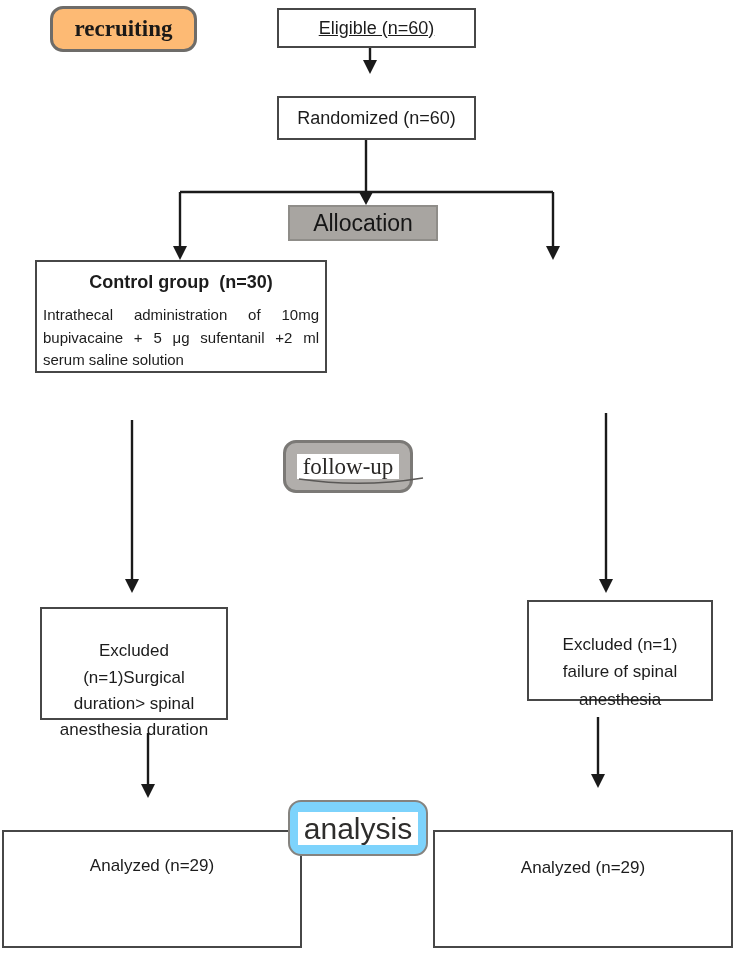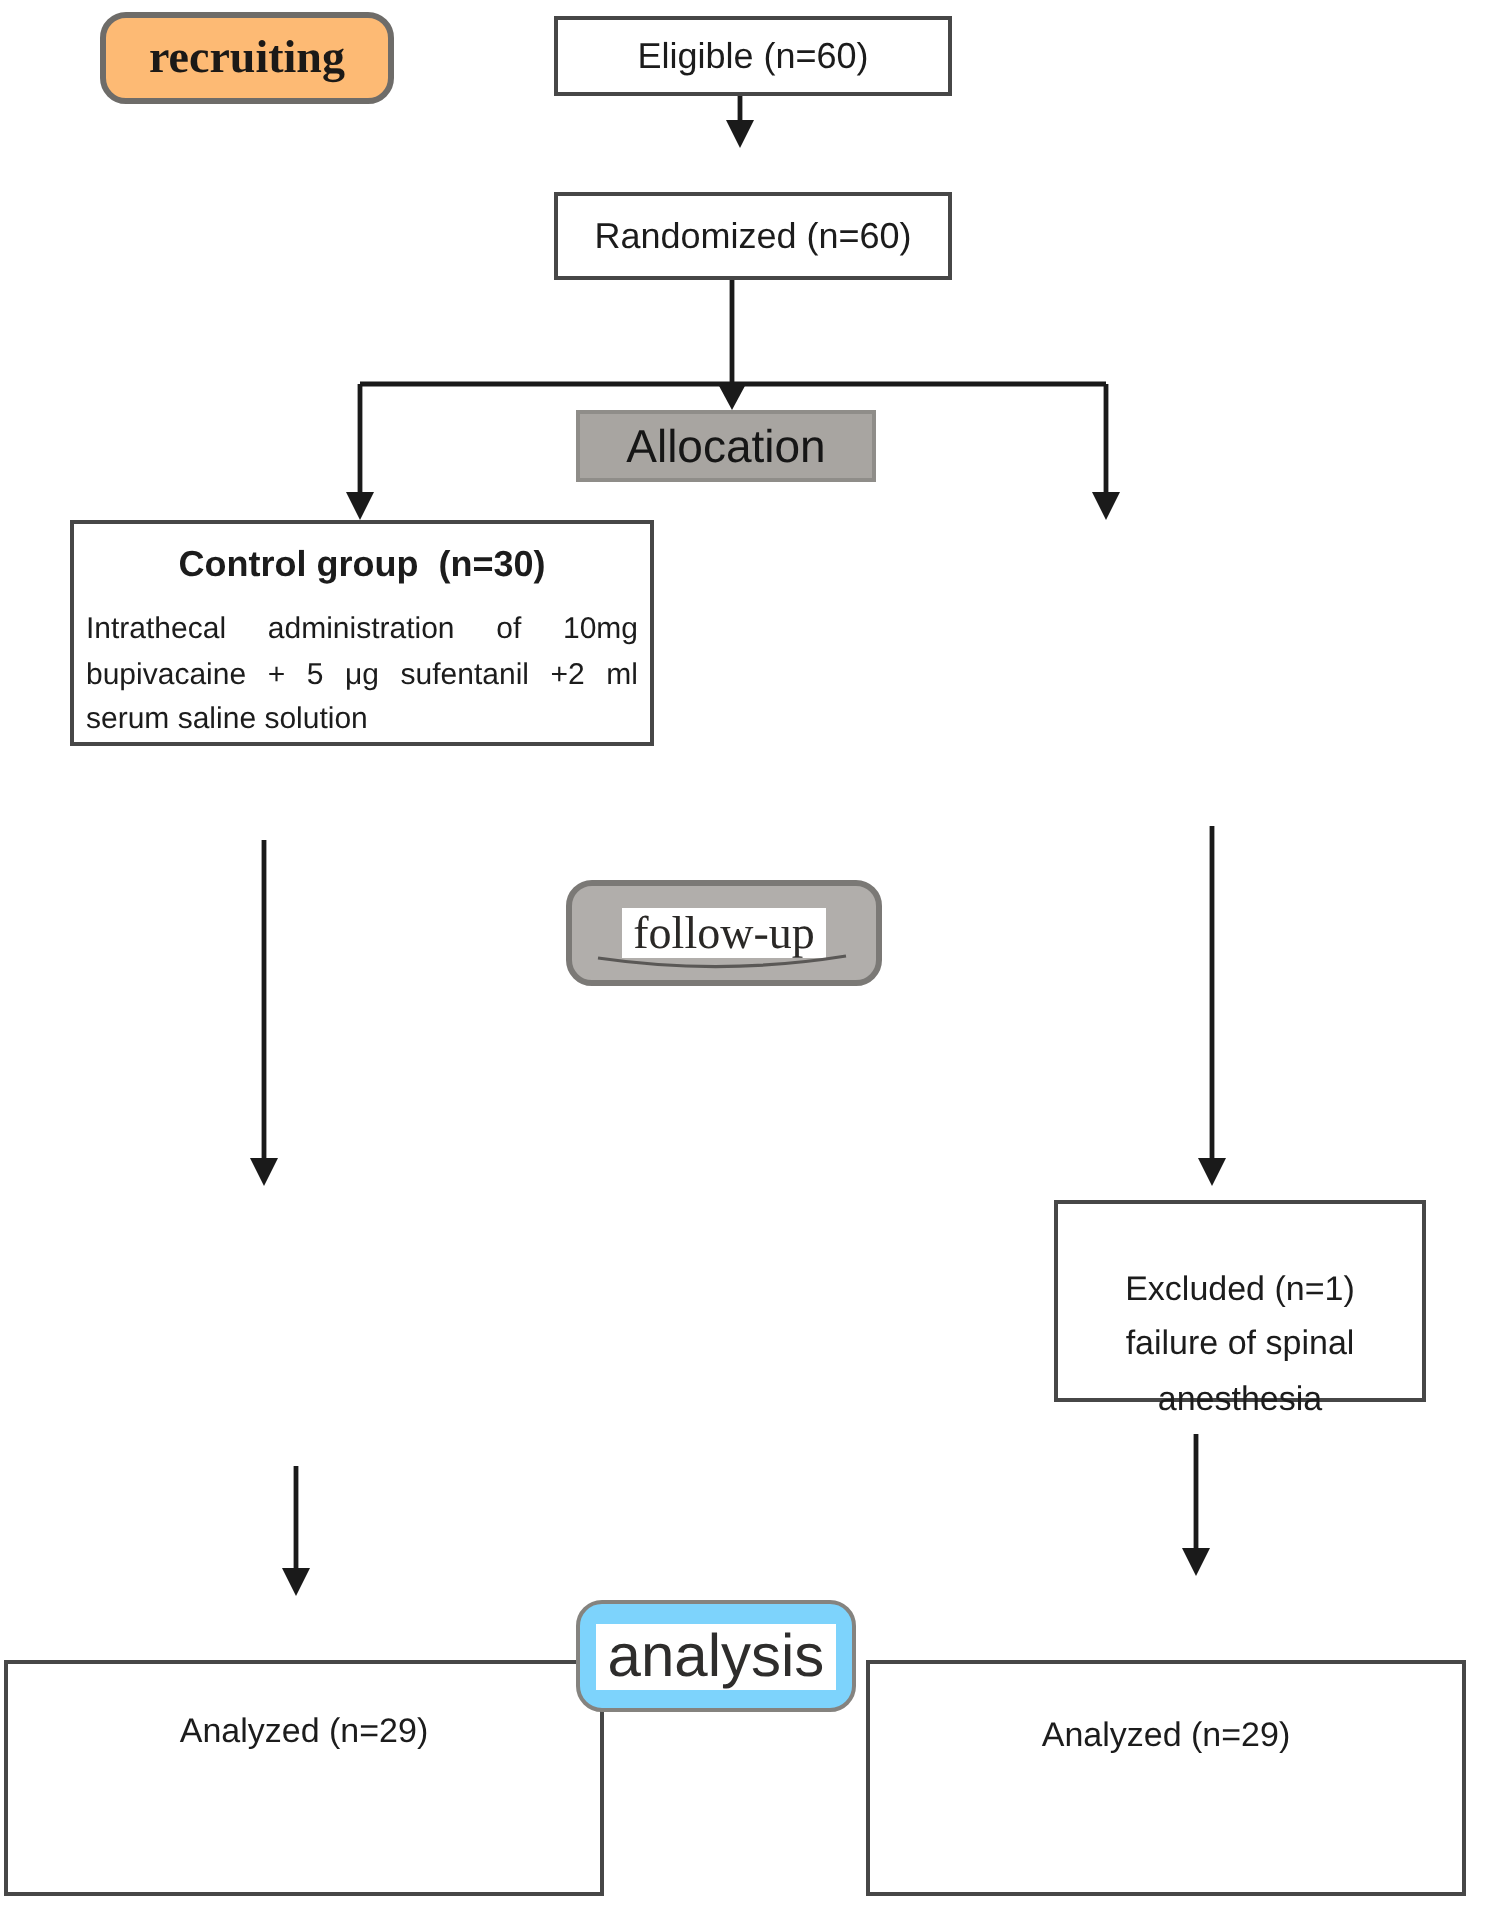--- a/index.html
+++ b/index.html
@@ -11,21 +11,21 @@
   svg.connectors line { stroke:#1a1a1a; stroke-width:2.4; }
   svg.connectors .branch { stroke-width:2.6; }
   svg.connectors polygon { fill:#1a1a1a; }
 
   .box {
     position:absolute; z-index:2; box-sizing:border-box;
     background:#ffffff; border:2px solid #474747;
   }
   .center-text { display:flex; align-items:center; justify-content:center; }
 
-  #eligible   { left:277px; top:8px;   width:199px; height:40px; font-size:18px; }
+  #eligible   { left:277px; top:8px;   width:199px; height:40px; font-size:18px;text-decoration:underline; }
   #randomized { left:277px; top:96px;  width:199px; height:44px; font-size:18px; }
 
   #control { left:35px;  top:260px; width:292px; height:113px; padding:10px 6px 16px 6px; }
   #dexa    { left:411px; top:260px; width:339px; height:150px; padding:10px 10px 0 10px; }
   .group-title {
     text-align:center; font-weight:bold; font-size:18px;
     white-space:pre-wrap; margin-bottom:11px;
   }
   #control .group-body { font-size:15px; line-height:1.5;  text-align:justify; }
   #dexa    .group-body { font-size:16px; line-height:1.55; text-align:justify; }
@@ -49,21 +49,21 @@
   #recruiting {
     left:50px; top:6px; width:147px; height:46px;
     background:#fdba74; border:3px solid #6e6c69; border-radius:13px;
     font-family:"Liberation Serif", serif; font-weight:bold; font-size:23px; color:#1b1917;
   }
   #allocation {
     left:288px; top:205px; width:150px; height:36px;
     background:#a8a5a1; border:2px solid #8f8d89; font-size:23px; color:#161616;
   }
   #followup {
-    left:283px; top:440px; width:158px; height:53px;
+    left:283px; top:440px; width:130px; height:53px;
     background:#b1aeab; border:3px solid #7b7976; border-radius:13px;
     font-family:"Liberation Serif", serif; font-size:23px; color:#2a2826;
   }
   #analysis {
     left:288px; top:800px; width:140px; height:56px;
     background:#7dd3fc; border:2px solid #85837f; border-radius:13px;
     font-size:30px; color:#2e2d2c;
   }
   .hl { background:#ffffff; padding:0 6px; line-height:1.1; }
   .curve { position:absolute; left:3px; bottom:2px; }
@@ -133,20 +133,26 @@
   </div>
 
 
   <div class="stage" id="followup">
     <span class="hl">follow-up</span>
     <svg class="curve" width="144" height="12">
       <path d="M10,3 Q72,12 134,2" stroke="#5a5856" stroke-width="1.6" fill="none"></path>
     </svg>
   </div>
 
+  <div class="box" id="excludedL">
+    <span>Excluded
+(n=1)Surgical
+duration&gt; spinal
+anesthesia duration</span>
+  </div>
 
   <div class="box" id="excludedR">
     <span>Excluded (n=1)
 failure  of spinal
 anesthesia</span>
   </div>
 
   <div class="stage" id="analysis">
     <span class="hl">analysis</span>
   </div>

